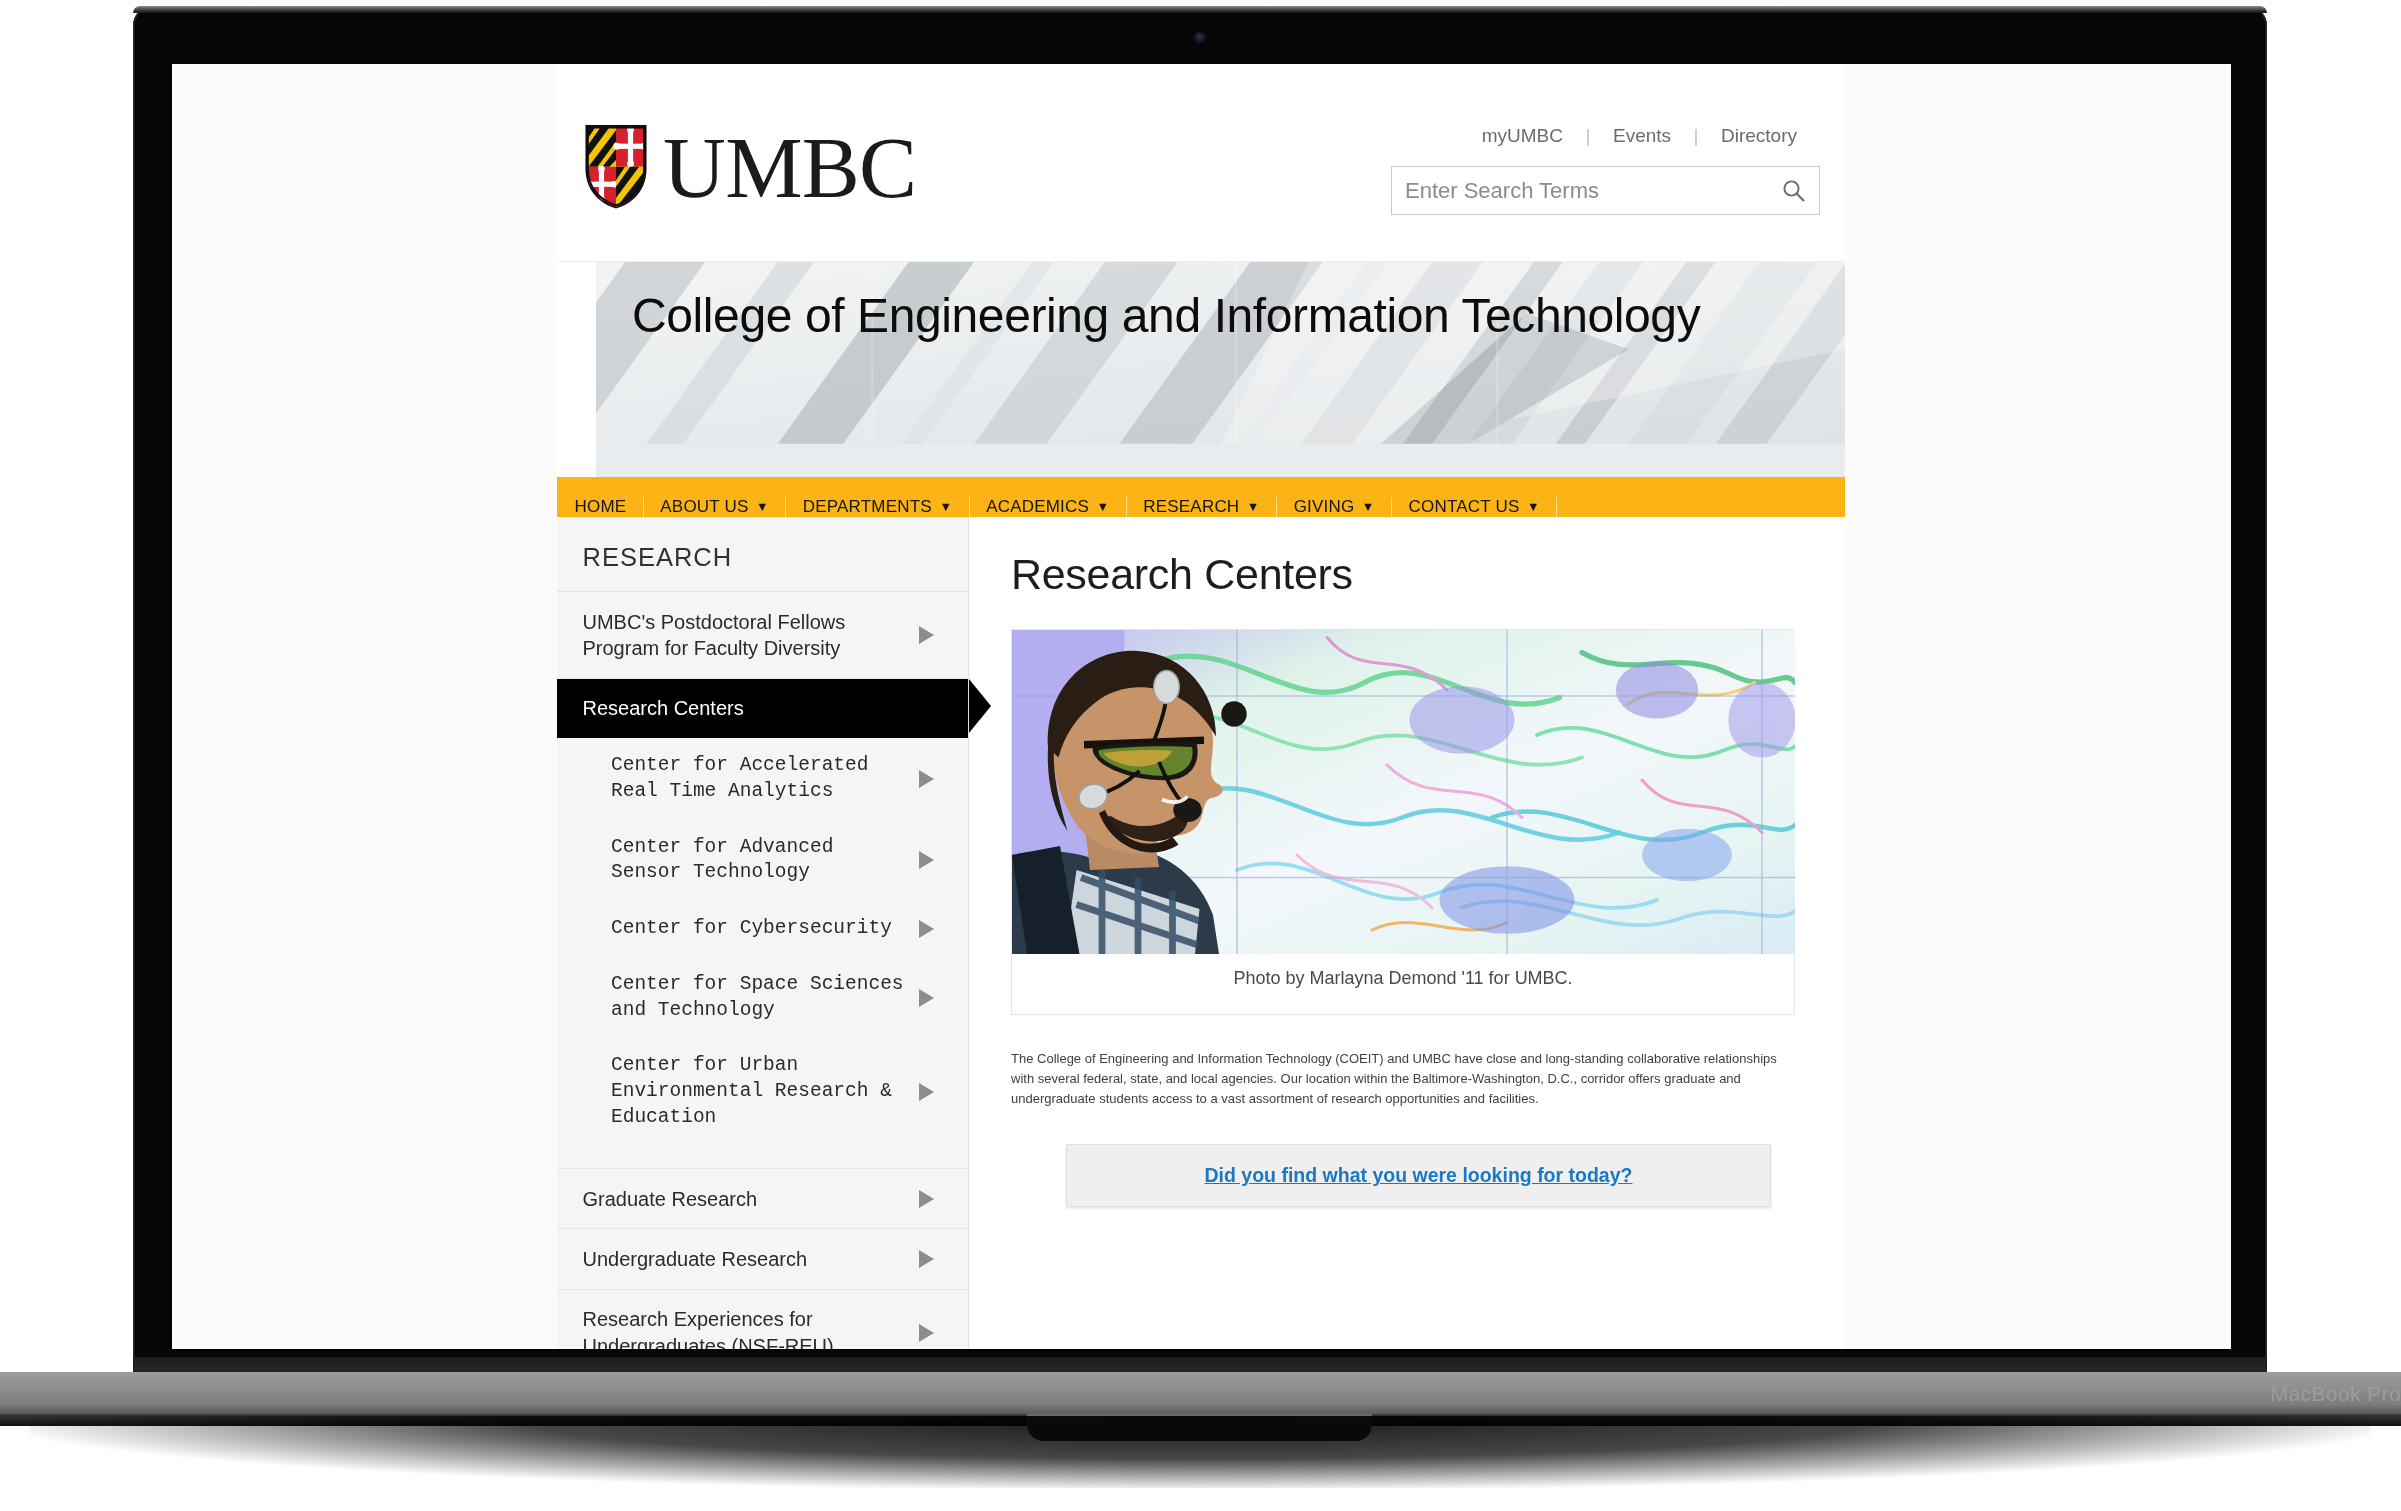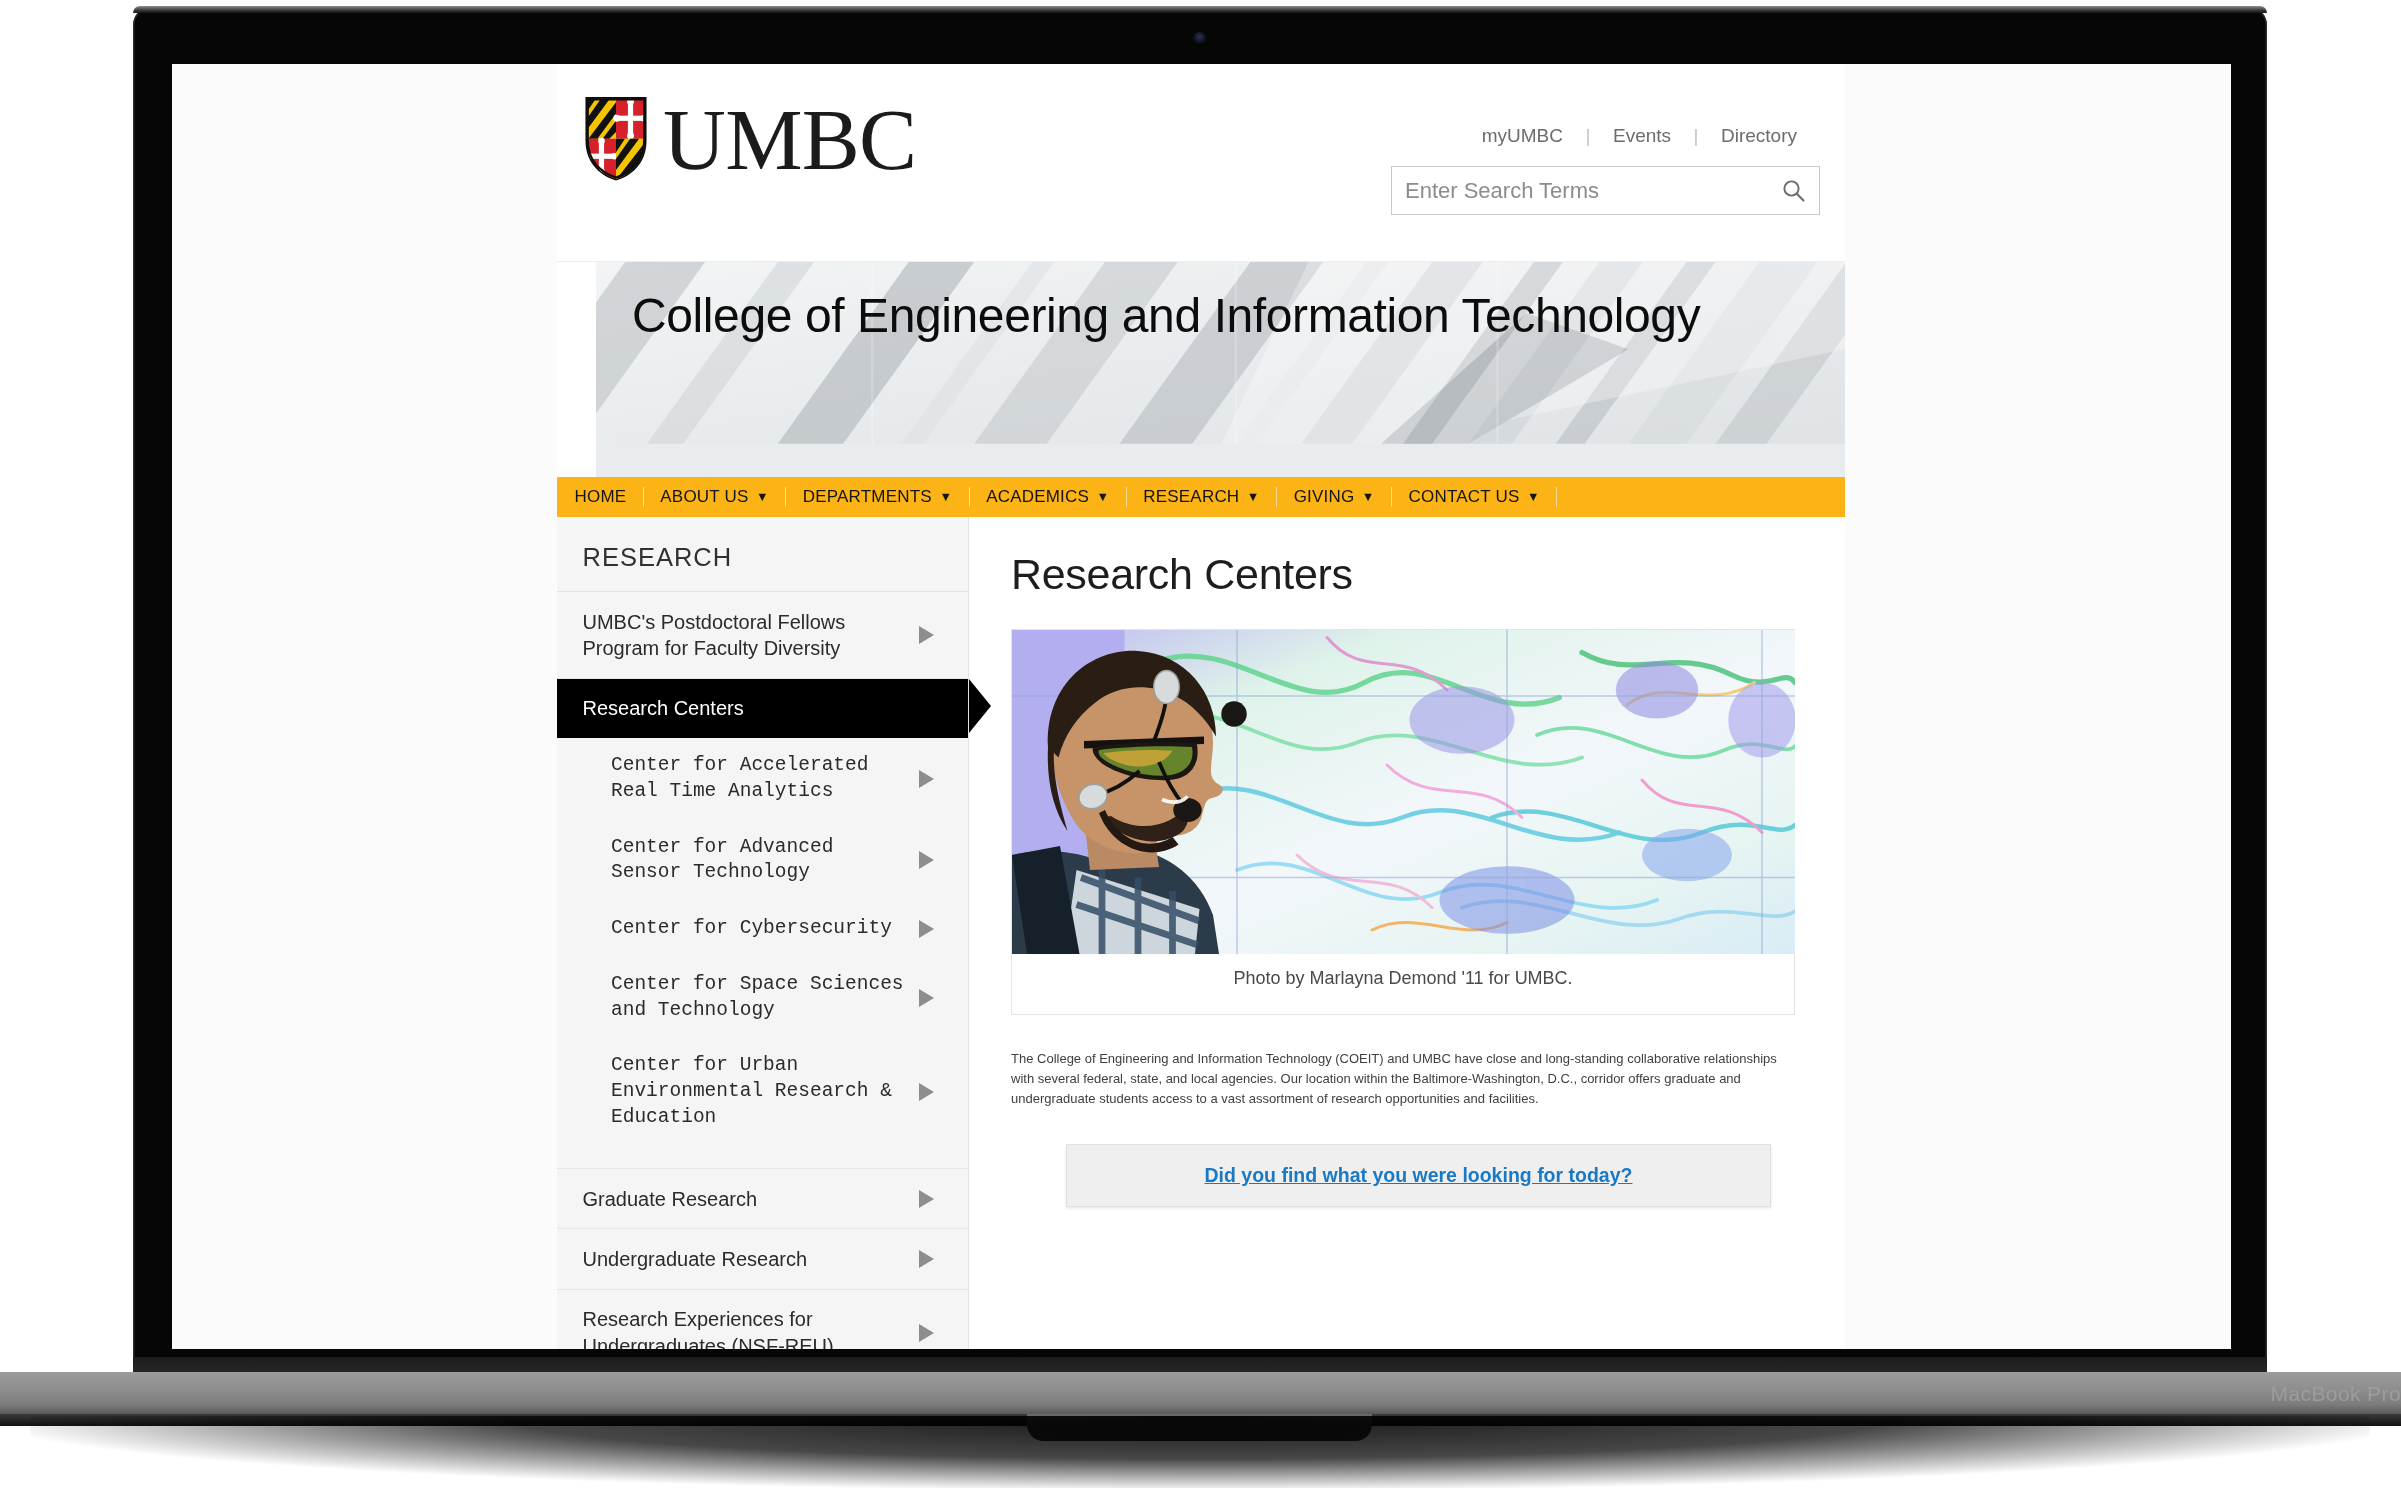--- a/index.html
+++ b/index.html
@@ -95,21 +95,21 @@
   }
 
   
   #site-header {
     position: relative;
     height: 198px;
     background: #ffffff;
     border-bottom: 0.7px solid #ededed;
   }
   #umbc-logo {
-    position: absolute; left: 24px; top: 30px;
+    position: absolute; left: 24px; top: 58px;
     display: flex; align-items: center; gap: 12px;
   }
   #umbc-shield { width: 70px; height: 88px; display: block; }
   #umbc-wordmark {
     font-family: "Liberation Serif", serif;
     font-size: 87px; line-height: 1;
     color: #1b1b1b; letter-spacing: -0.7px;
     position: relative; top: 1.5px;
   }
   #utility-nav {
@@ -146,21 +146,21 @@
   }
   #hero-bg { position: absolute; inset: 0; }
   #hero-title {
     position: absolute; left: 36px; top: 25.5px; right: 90px;
     font-size: 48px; line-height: 1.18; color: #0c0c0c;
     font-weight: 400; letter-spacing: -0.4px;
   }
 
   
   #main-nav {
-    display: flex; align-items: center;
+    display: flex; align-items: flex-end;
     height: 40px; background: #fbb316;
   }
   .nav-item {
     display: flex; align-items: center; gap: 7.5px;
     padding: 0 16.5px;
     font-size: 17px; color: #151515; letter-spacing: 0.2px;
     border-right: 0.7px solid rgba(255,255,255,.55);
     cursor: pointer; white-space: nowrap;
   }
   .nav-item:first-child { border-left: 0.7px solid rgba(255,255,255,.0); }

